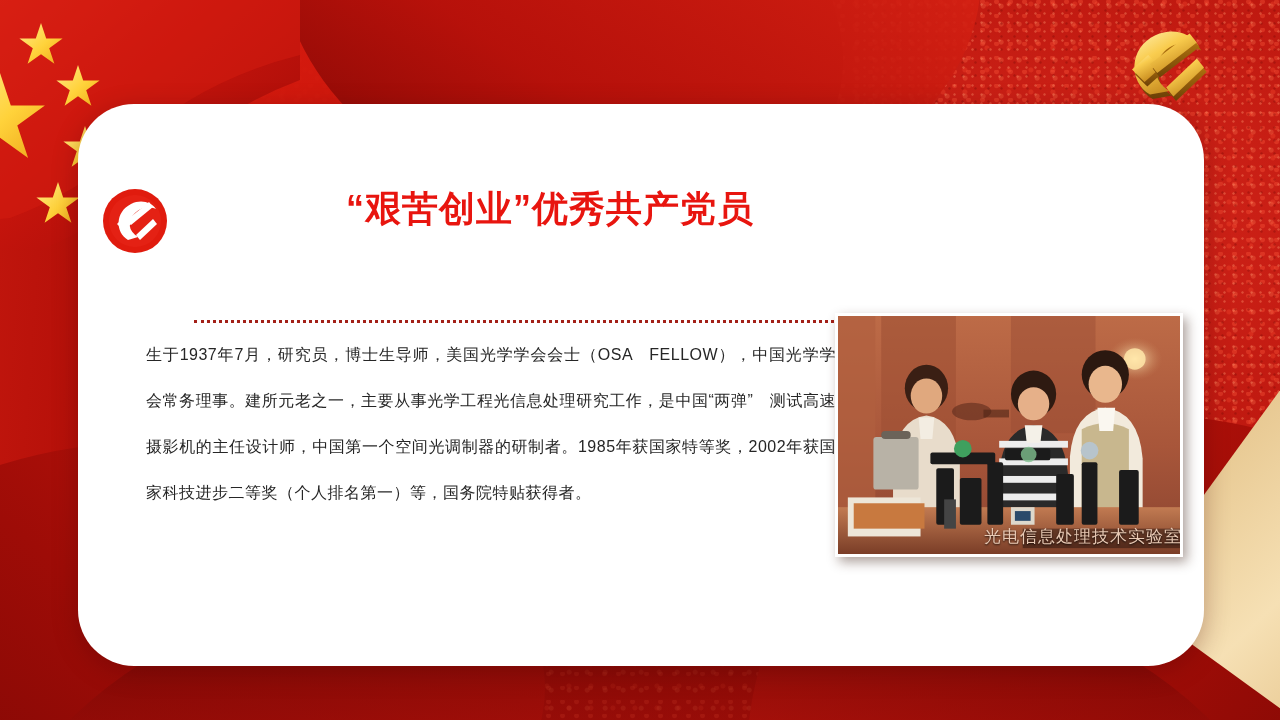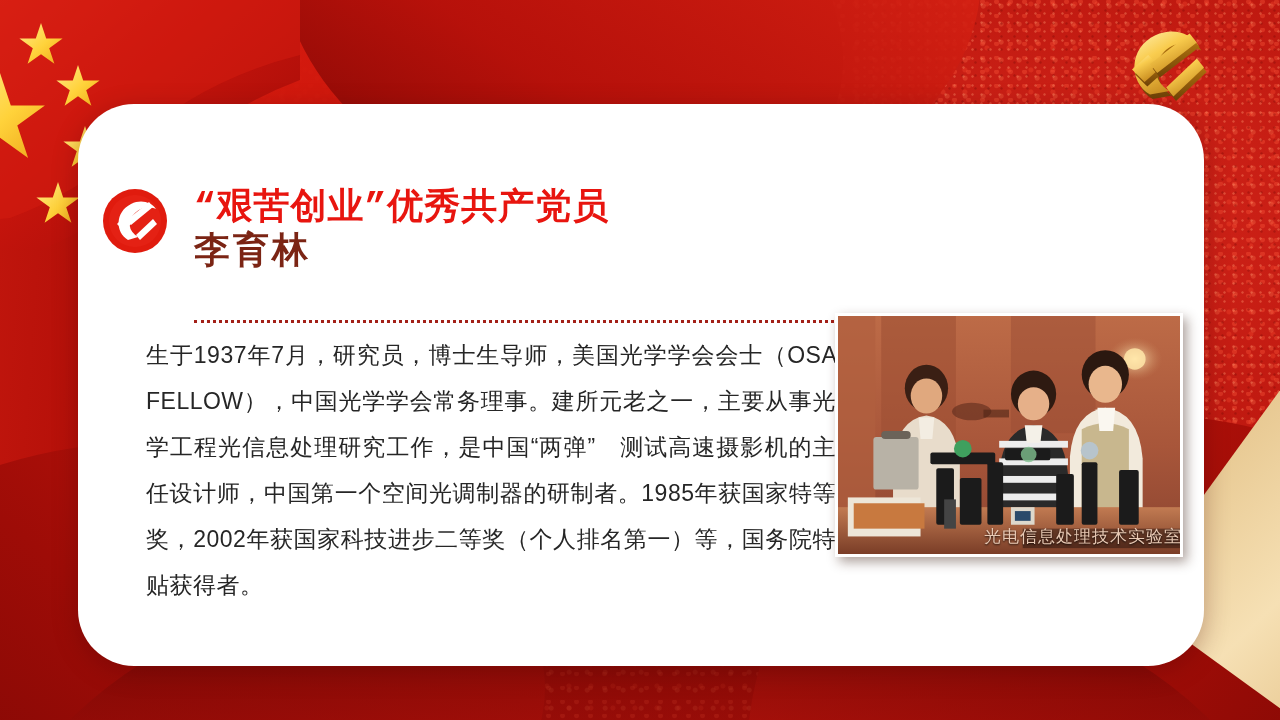--- a/index.html
+++ b/index.html
@@ -145,23 +145,22 @@
   }
   .badge {
     position: absolute;
     left: 0;
     top: 0;
     width: 66px;
     height: 66px;
   }
   .title-block {
     margin-left: 92px;
-    text-align: left;
+    text-align: right;
     width: 560px;
-    font-family: Liberation Mono, monospace;
   }
   .title-main {
     font-size: 36px;
     font-weight: bold;
     color: #E8150F;
     letter-spacing: 1px;
     line-height: 1.15;
     white-space: nowrap;
   }
   .title-name {
@@ -181,21 +180,21 @@
     height: 3px;
     border-top: 3px dotted #A32018;
   }
 
   
   .body-text {
     position: absolute;
     left: 68px;
     top: 228px;
     width: 690px;
-    font-size: 23px;
+    font-size: 16px;
     line-height: 46px;
     color: #262626;
     text-align: justify;
     text-justify: inter-ideograph;
     letter-spacing: 0.5px;
   }
 
   
   .photo-wrap {
     position: absolute;
@@ -304,21 +303,20 @@
           <path d="M26,52 C13,44 13,24 29,16 C39,11 49,14 54,21 C47,18 39,19 33,25 C25,33 26,43 36,49 Z"></path>
           <path d="M34,47 L51,31 L55,36 L38,52 Z"></path>
 
           <path d="M15,36 L24,27 L31,34 L22,43 Z"></path>
           <path d="M25,32 L47,14 L51,19 L29,37 Z"></path>
         </g>
       </svg>
 
       <div class="title-block">
         <div class="title-main">“艰苦创业”优秀共产党员</div>
-        <div class="title-name">李育林</div>
       </div>
     </div>
 
     <div class="divider"></div>
 
     <p class="body-text">生于1937年7月，研究员，博士生导师，美国光学学会会士（OSA　FELLOW），中国光学学会常务理事。建所元老之一，主要从事光学工程光信息处理研究工作，是中国“两弹”　测试高速摄影机的主任设计师，中国第一个空间光调制器的研制者。1985年获国家特等奖，2002年获国家科技进步二等奖（个人排名第一）等，国务院特贴获得者。</p>
 
     <div class="photo-wrap">
       <div class="photo">
         <svg viewBox="0 0 348 244" width="100%" height="100%" preserveAspectRatio="none">

